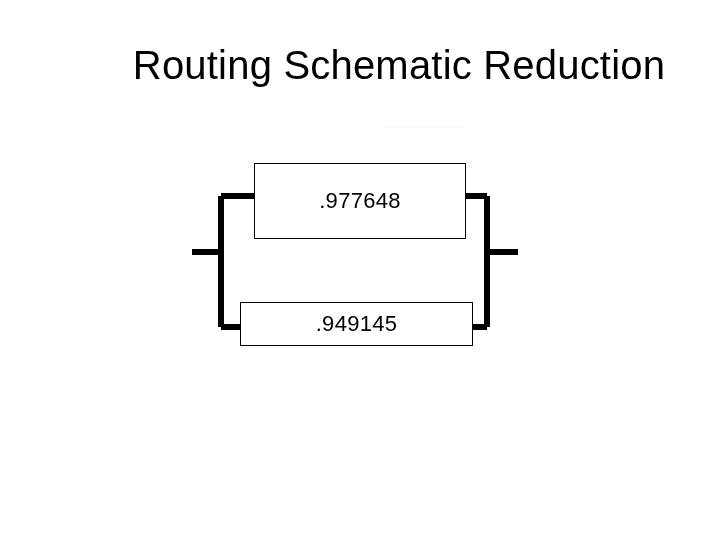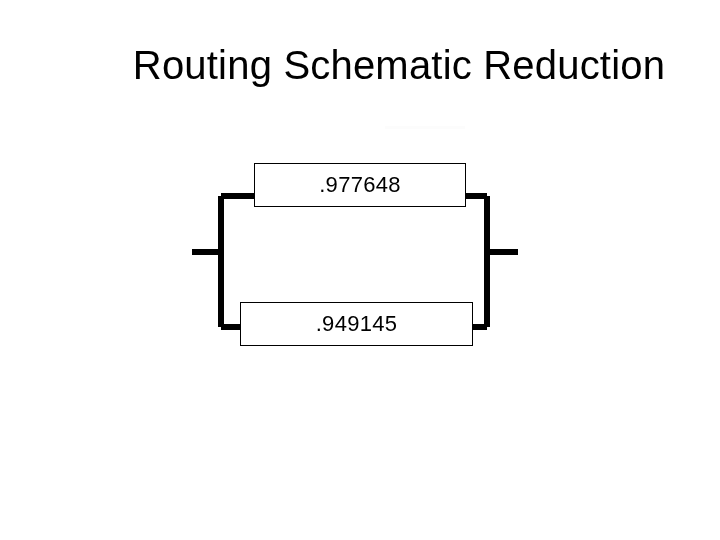--- a/index.html
+++ b/index.html
@@ -62,21 +62,21 @@
     line-height: 22px;
     color: #000000;
     letter-spacing: 0.3px;
     user-select: none;
   }
 
   #box-top {
     left: 254px;
     top: 163px;
     width: 212px;
-    height: 44px;
+    height: 76px;
   }
   #box-bottom {
     left: 240px;
     top: 302px;
     width: 233px;
     height: 44px;
   }
 
   
   #scan-artifact {

